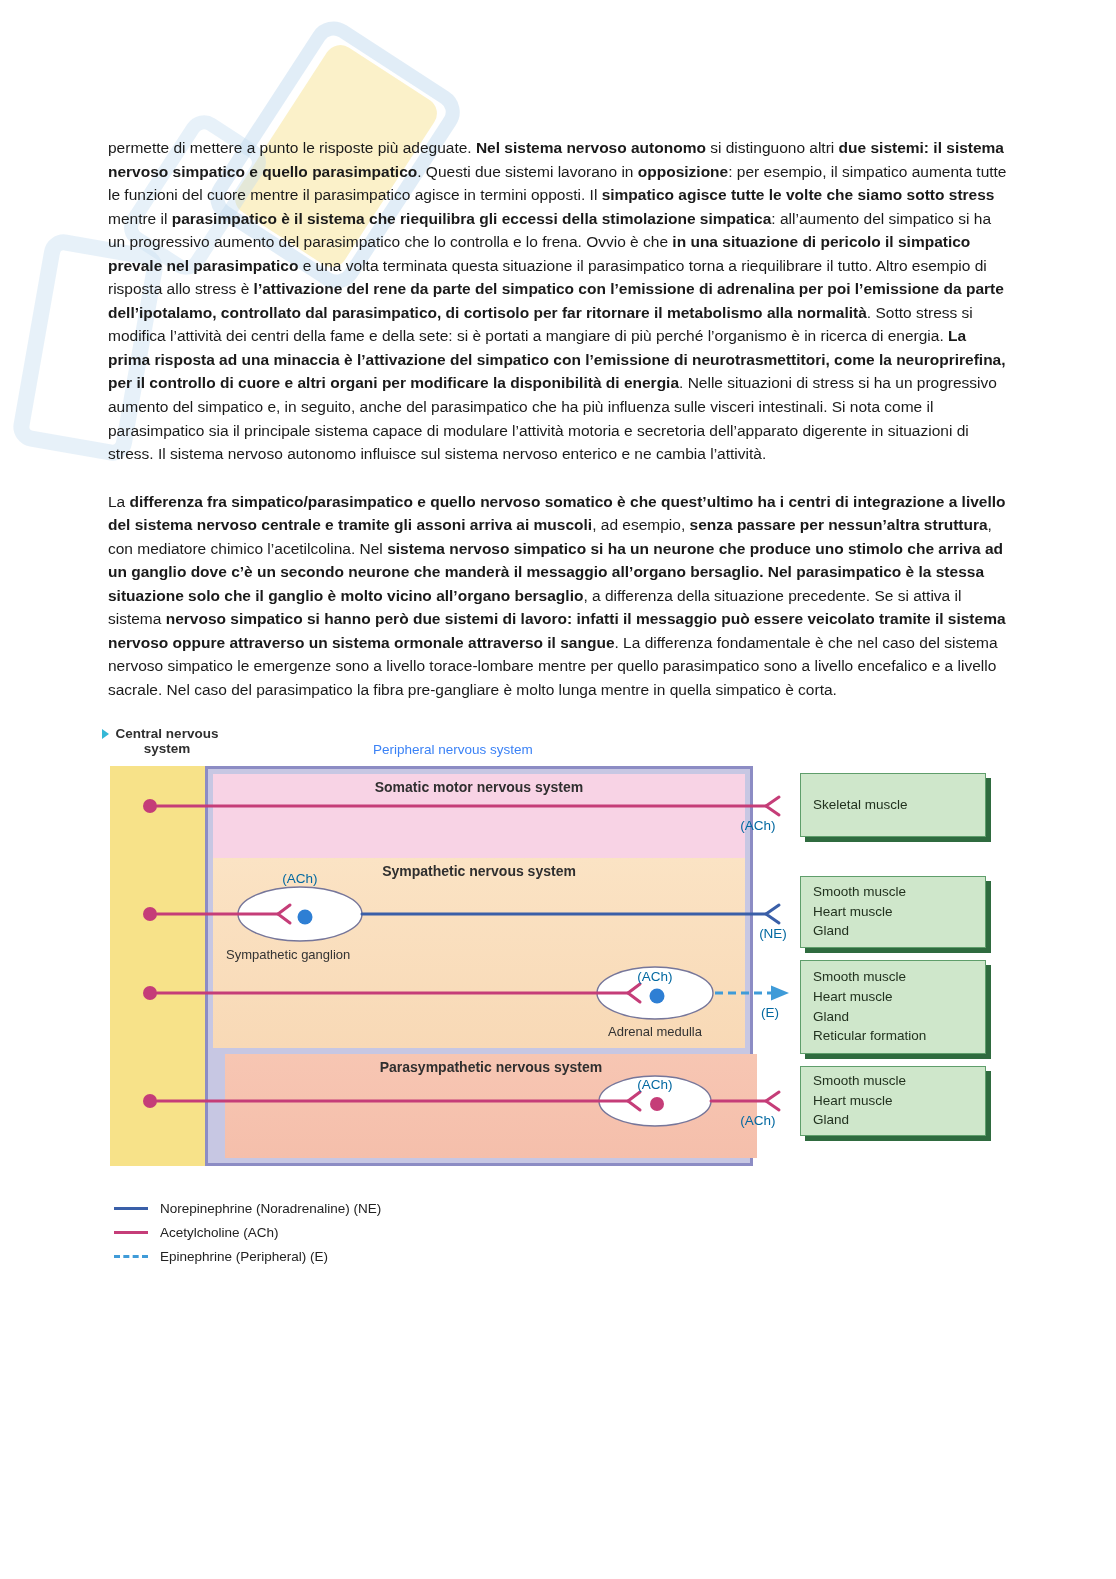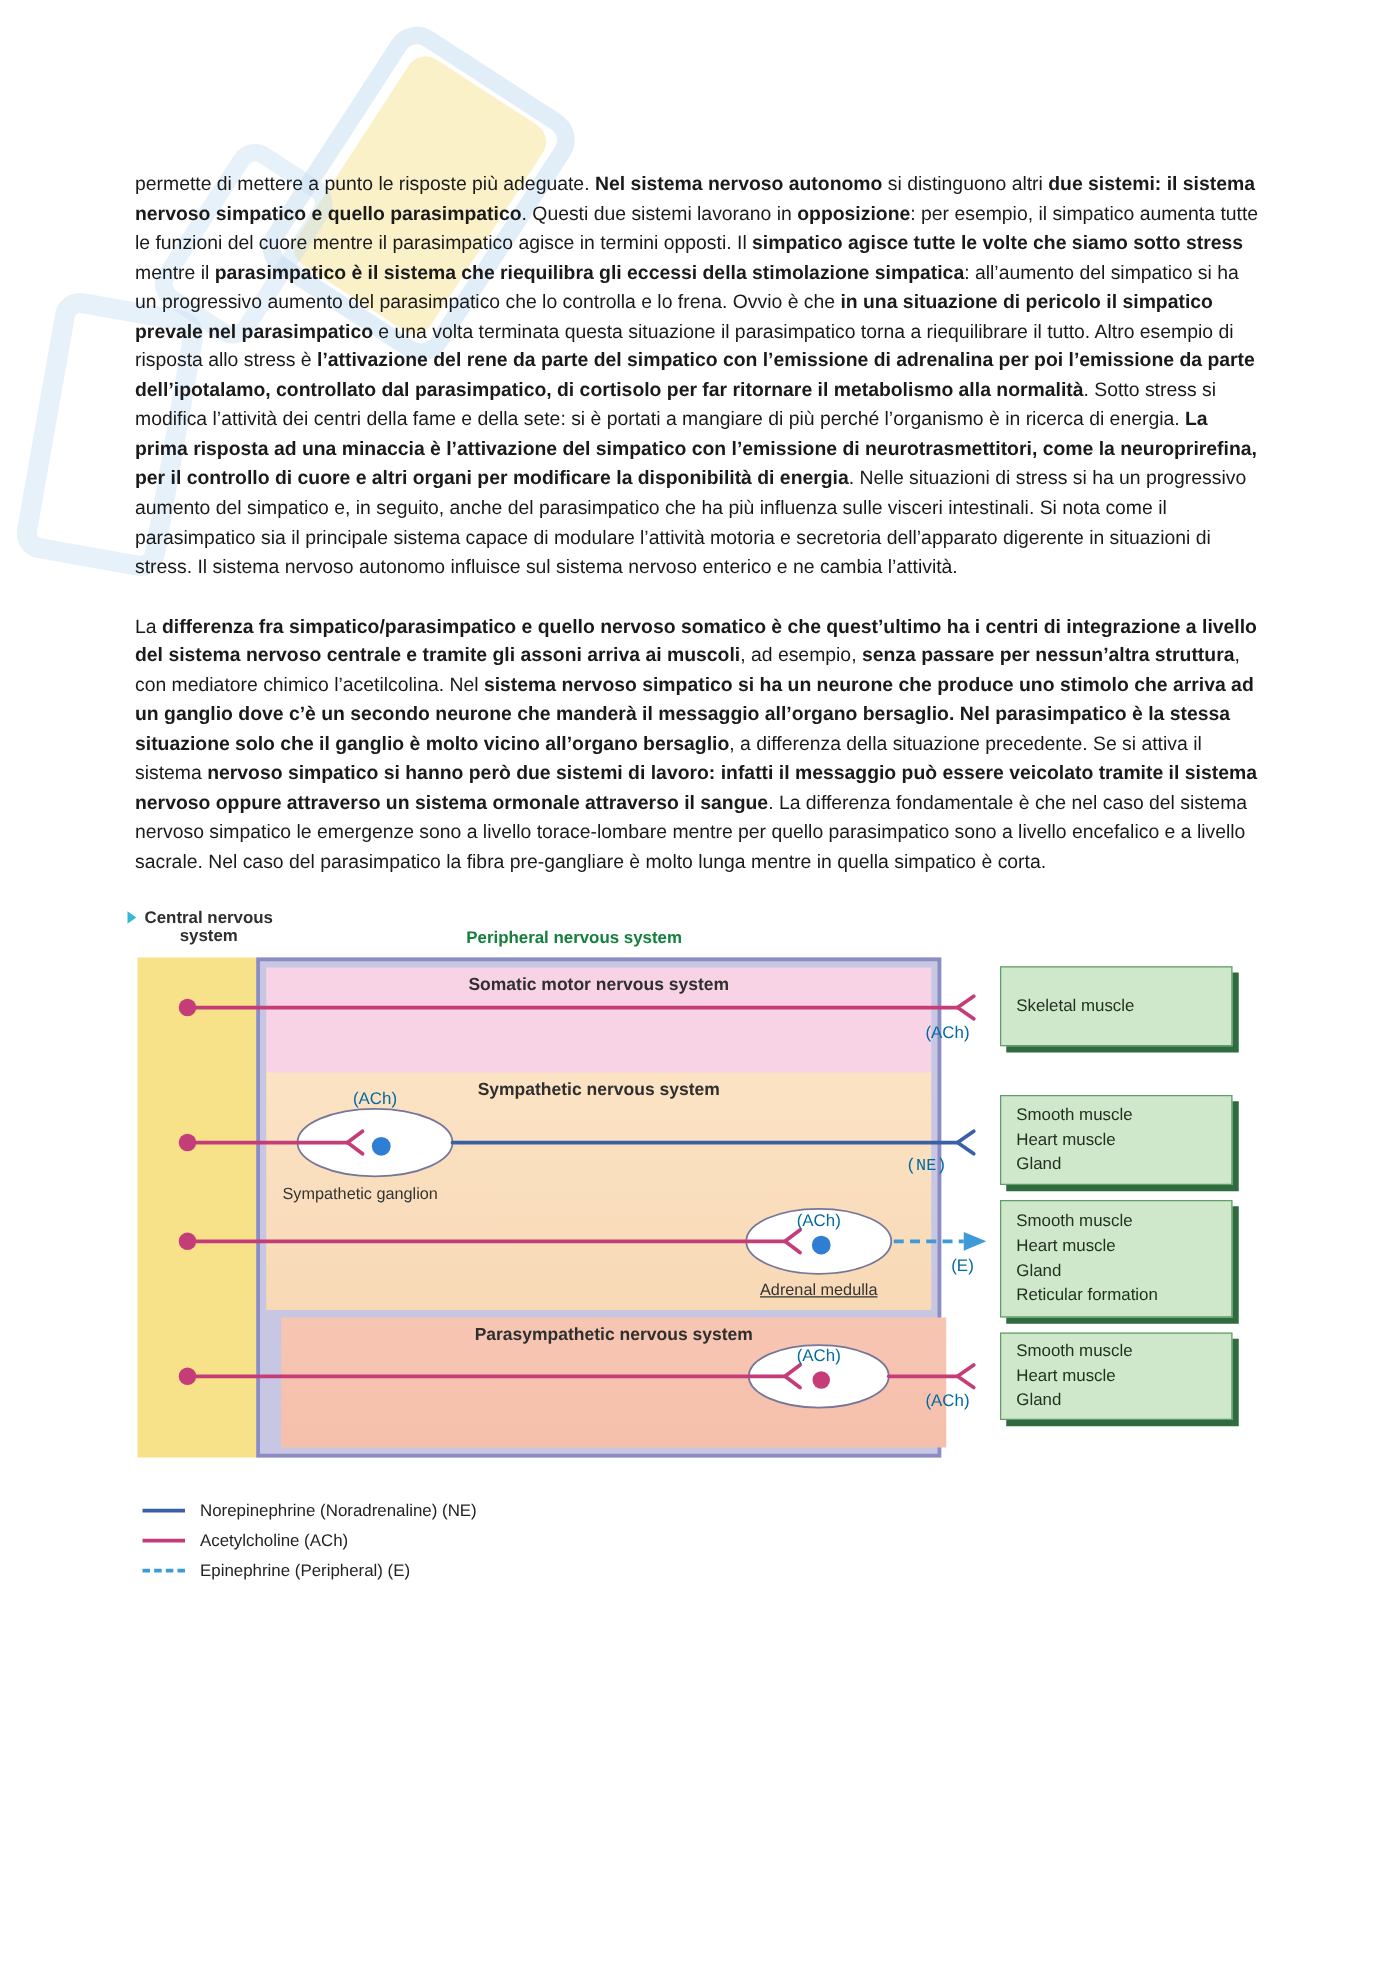--- a/index.html
+++ b/index.html
@@ -35,21 +35,21 @@
   .content{position:relative;z-index:1;padding:136px 106px 0 108px;}
   p.para{font-size:15.5px;line-height:1.52;margin:0 0 24px 0;}
   p.para span.b{font-weight:700;}
 
   
   .diagram{position:relative;width:900px;height:445px;margin-top:8px;font-size:13px;color:#333;}
   .dlabel{position:absolute;z-index:3;}
   .cns-label{left:-2px;top:0;width:122px;text-align:center;font-weight:700;font-size:13.5px;color:#2f2f2f;}
   .cyan-tick{position:absolute;left:-6px;top:3px;width:0;height:0;z-index:3;
     border-left:7px solid #35b8d6;border-top:5px solid transparent;border-bottom:5px solid transparent;}
-  .pns-label{left:265px;top:16px;font-weight:700;font-size:13.5px;color:#15803d;}
+  .pns-label{left:265px;top:16px;font-weight:400;font-size:13.5px;color:#3b82f6;}
   .box{position:absolute;z-index:1;}
   .cns-box{left:2px;top:40px;width:95px;height:400px;background:var(--cns-box);}
   .pns-box{left:97px;top:40px;width:548px;height:400px;background:var(--outer-fill);
     border:3px solid var(--outer-border);}
   .somatic-box{left:105px;top:48px;width:532px;height:86px;background:var(--somatic-box);}
   .sympathetic-box{left:105px;top:132px;width:532px;height:190px;
     background:linear-gradient(var(--sympathetic-box), #f8d9b6);}
   .parasympathetic-box{left:117px;top:328px;width:532px;height:104px;
     background:linear-gradient(#f7c6b3, var(--parasympathetic-box));}
   .section-title{padding-top:5px;text-align:center;font-weight:700;font-size:14px;color:#2f2f2f;}
@@ -57,25 +57,25 @@
   .w-ach{stroke:var(--acetylcholine);stroke-width:3;fill:none;stroke-linecap:round;}
   .w-ne{stroke:var(--norepinephrine);stroke-width:3;fill:none;stroke-linecap:round;}
   .w-e{stroke:var(--epinephrine);stroke-width:3;fill:none;}
   .d-ach{fill:var(--acetylcholine);}
   .d-blue{fill:var(--neuron-blue);}
   .soma-ellipse{fill:#ffffff;stroke:#76769a;stroke-width:1.4;}
   .e-head{fill:var(--epinephrine);}
   .nt-label{font-size:13.5px;color:#0369a1;text-align:center;width:70px;}
   .ach-somatic{left:615px;top:92px;}
   .ach-ganglion{left:157px;top:145px;}
-  .ne-label{left:598px;top:200px;width:70px;font-family:Liberation Mono, monospace;}
+  .ne-label{left:630px;top:200px;width:70px;}
   .ganglion-label{left:118px;top:221px;width:160px;font-size:13px;}
   .ach-adrenal{left:512px;top:243px;}
   .e-label{left:632px;top:279px;width:60px;}
-  .adrenal-label{left:472px;top:298px;width:150px;text-align:center;font-size:13px;text-decoration:underline;}
+  .adrenal-label{left:472px;top:298px;width:150px;text-align:center;font-size:13px;}
   .ach-para-soma{left:512px;top:351px;}
   .ach-para-end{left:615px;top:387px;}
   .target-box{position:absolute;z-index:1;left:692px;width:186px;
     background:var(--target-box);border:1px solid #5f9e6b;
     box-shadow:5px 5px 0 var(--target-box-shadow);
     display:flex;flex-direction:column;justify-content:center;
     padding:6px 12px;font-size:13.5px;line-height:1.45;color:#22321f;}
   .tb1{top:47px;height:64px;}
   .tb2{top:150px;height:72px;}
   .tb3{top:234px;height:94px;}

